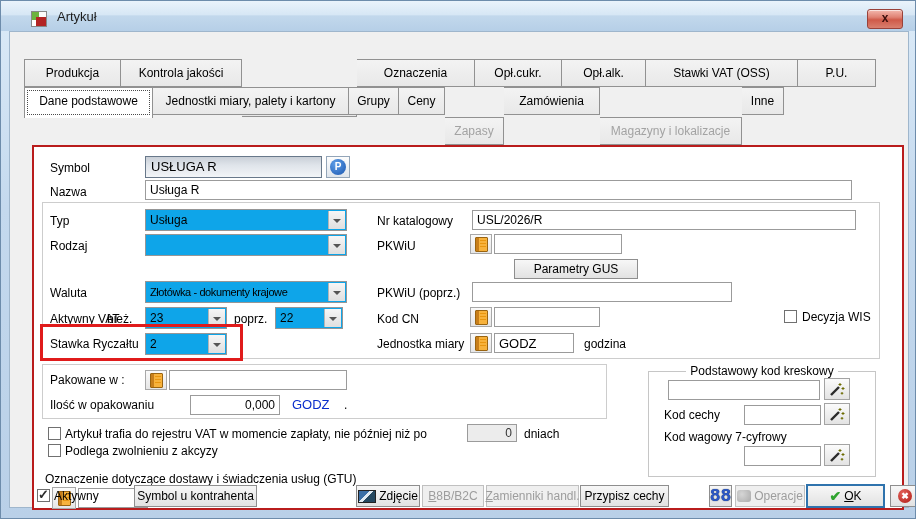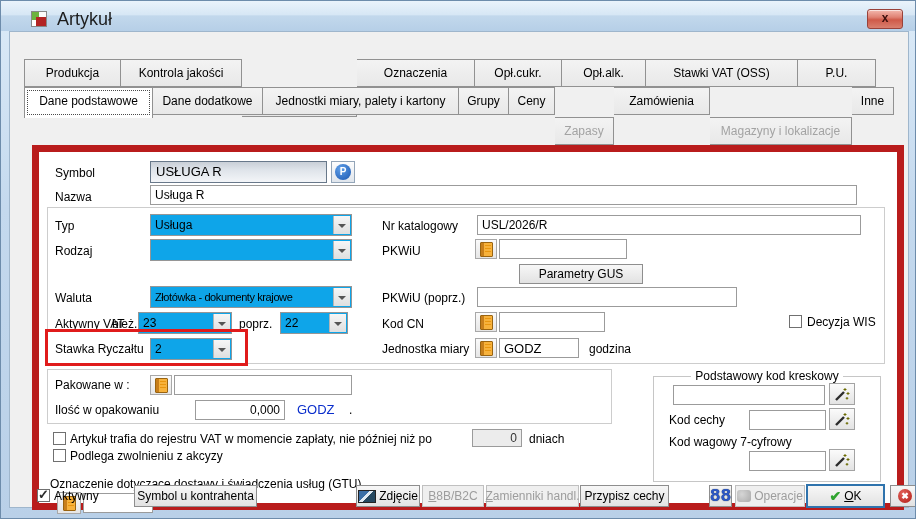--- a/index.html
+++ b/index.html
@@ -13,21 +13,21 @@
   }
   .titlebar{
     position:absolute; left:0; top:0; width:916px; height:30px;
     background:linear-gradient(180deg,#eaf3fb 0%,#d7e7f5 45%,#c2d8ec 50%,#b6cfe7 100%);
   }
   .app-icon{ position:absolute; left:30px; top:10px; width:16px; height:16px;
     background:#fff; border:1px solid #888; }
   .app-icon .q1{ position:absolute; left:0; top:0; width:7px; height:8px; background:#6db33f;}
   .app-icon .q2{ position:absolute; right:0; top:0; width:7px; height:5px; background:#fbfbfb;}
   .app-icon .q3{ position:absolute; right:0; bottom:0; width:10px; height:9px; background:#b32424;}
-  .title-text{ position:absolute; left:56px; top:8px; font-size:18px; color:#1d1d1d; }
+  .title-text{ position:absolute; left:56px; top:8px; font-size:13px; color:#1d1d1d; }
   .close-btn{
     position:absolute; left:866px; top:8px; width:36px; height:20px;
     background:linear-gradient(180deg,#f3b8ae 0%,#e08274 40%,#cf5a49 55%,#d97f6e 100%);
     border:1px solid #99423a; border-radius:3px;
     color:#3c0f0c; font-weight:bold; font-size:12px; text-align:center; line-height:17px;
     box-shadow:inset 0 1px 0 rgba(255,255,255,.6); cursor:default;
   }
   .body{
     position:absolute; left:8px; top:30px; width:900px; height:477px;
     background:#f0f0f0; border:1px solid #9fb6cc;
@@ -44,21 +44,21 @@
     cursor:default;
   }
   .tab:first-child{ border-left-width:1px; }
   .tab.dis{ color:#a3a3a3;margin-top:30px; }
   .tab.active{
     background:#fff; border-bottom:none; height:31px; position:relative; z-index:5;
     outline:1px dotted #4a4a4a; outline-offset:-4px; font-size:12px;
   }
   .page{
     position:absolute; left:22px; top:113px; width:872px; height:365px;
-    background:#fff; border:7px solid #b91c1c;
+    background:#fff; border:2px solid #b91c1c;
   }
 
   .groupbox{ position:absolute; border:1px solid #cdcdcd; background:transparent; }
   .groupbox.titled{ border:1px solid #c6c6c6; }
   .group-title{ position:absolute; top:-8px; left:0; right:0; text-align:center; }
   .group-title span{ background:#fff; padding:0 4px; }
 
   input.txt{
     position:absolute; border:1px solid #9b9b9b; background:#fff; height:20px;
     font-family:"Liberation Sans",sans-serif; font-size:12px; padding:0 4px; color:#000;
@@ -178,21 +178,20 @@
       <div class="tab dis" style="width:115px">Paczka/Paleta</div>
       <div class="tab" style="width:118px">Oznaczenia</div>
       <div class="tab" style="width:87px">Opł.cukr.</div>
       <div class="tab" style="width:84px">Opł.alk.</div>
       <div class="tab" style="width:152px">Stawki VAT (OSS)</div>
       <div class="tab" style="width:78px">P.U.</div>
     </div>
 
     <div class="tabrow" style="left:14px; top:55px;">
       <div class="tab active" style="width:129px">Dane podstawowe</div>
-      <div class="tab" style="width:110px">Dane dodatkowe</div>
       <div class="tab" style="width:196px">Jednostki miary, palety i kartony</div>
       <div class="tab" style="width:50px">Grupy</div>
       <div class="tab" style="width:46px">Ceny</div>
       <div class="tab dis" style="width:59px">Zapasy</div>
       <div class="tab" style="width:96px">Zamówienia</div>
       <div class="tab dis" style="width:142px">Magazyny i lokalizacje</div>
       <div class="tab" style="width:42px">Inne</div>
     </div>
 
     <div class="page">
@@ -234,21 +233,21 @@
       <div class="abs lbl" style="left:16px; top:139px;">Waluta</div>
       <div class="dd small-font" style="left:111px; top:134px; width:202px;">
         <span class="val">Złotówka - dokumenty krajowe</span>
         <span class="arrow"></span>
       </div>
       <div class="abs lbl" style="left:343px; top:139px;">PKWiU (poprz.)</div>
       <input class="txt" style="left: 438px; top: 135px; width: 260px;" value="">
 
       <div class="abs lbl" style="left:16px; top:165px;">Aktywny VAT</div>
       <div class="abs lbl" style="left:73px; top:165px;">bież.</div>
-      <div class="dd" style="left:99px; top:160px; width:94px;">
+      <div class="dd" style="left:111px; top:160px; width:82px;">
         <span class="val">23</span>
         <span class="arrow"></span>
       </div>
       <div class="abs lbl" style="left:200px; top:165px;">poprz.</div>
       <div class="dd" style="left:241px; top:160px; width:68px;">
         <span class="val">22</span>
         <span class="arrow"></span>
       </div>
       <div class="abs lbl" style="left:343px; top:165px;">Kod CN</div>
       <div class="icon-btn" style="left:436px; top:160px;">

